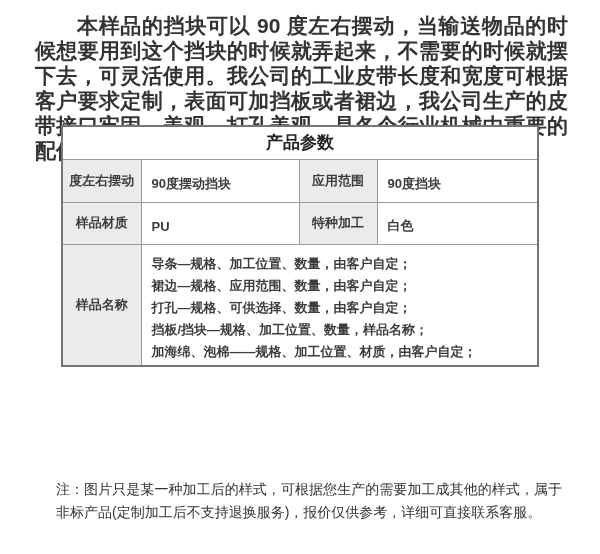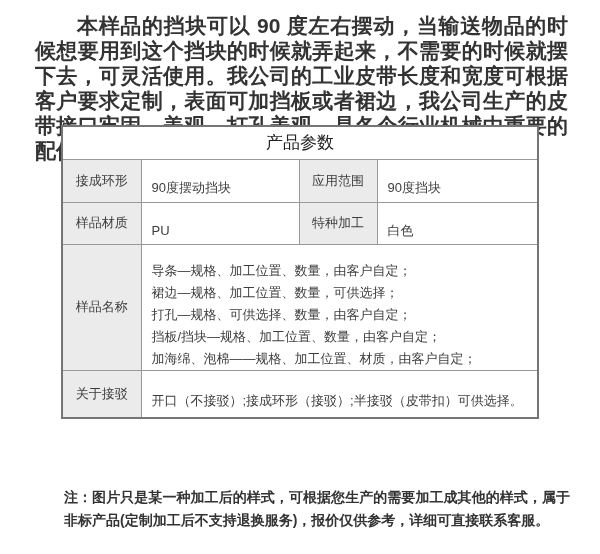--- a/index.html
+++ b/index.html
@@ -34,21 +34,21 @@
     left: 61px;
     top: 125px;
     width: 476px;
     border-collapse: collapse;
     table-layout: fixed;
     border: 2px solid #757575;
   }
   table.params th,
   table.params td {
     border: 1px solid #999999;
-    font-weight: normal;
+    font-weight: bold;
     overflow: hidden;
   }
   th.table-title {
     height: 33px;
     font-size: 17px;
     font-weight: bold;
     color: #222222;
     text-align: center;
     vertical-align: middle;
     background: #ffffff;
@@ -60,38 +60,38 @@
     font-size: 13px;
     color: #3d3d3d;
     padding: 0 4px;
   }
   td.value {
     background: #ffffff;
     text-align: left;
     vertical-align: middle;
     font-size: 13px;
     color: #3d3d3d;
-    padding: 15px 8px 0 10px;
+    padding: 6px 8px 0 10px;
   }
   tr.r1 td { height: 43px; }
   tr.r2 td { height: 42px; }
   tr.r3 td { height: 47px; }
   tr.r4 td { height: 122px; }
   tr.r5 td { height: 48px; }
   td.value .line {
     line-height: 22px;
   }
   .note {
-    margin: 12px;
+    margin: 4px;
     position: absolute;
     left: 52px;
     top: 474px;
     width: 506px;
     font-size: 14px;
-    font-weight: bold;
+    font-weight: normal;
     line-height: 22.5px;
     color: #333333;
     text-align: justify;
   }
 </style>
 </head>
 <body>
 
 <div class="page">
 
@@ -102,43 +102,39 @@
       <col style="width:79px">
       <col style="width:158px">
       <col style="width:78px">
       <col style="width:161px">
     </colgroup>
     <tbody>
         <tr>
       <th class="table-title" colspan="4">产品参数</th>
     </tr>
     <tr class="r1">
-      <td class="label">接成环形</td>
+      <td class="label">度左右摆动</td>
       <td class="value">90度摆动挡块</td>
       <td class="label">应用范围</td>
       <td class="value">90度挡块</td>
     </tr>
     <tr class="r2">
       <td class="label">样品材质</td>
       <td class="value">PU</td>
       <td class="label">特种加工</td>
       <td class="value">白色</td>
     </tr>
     <tr class="r4">
       <td class="label">样品名称</td>
       <td class="value" colspan="3">
         <div class="line">导条—规格、加工位置、数量，由客户自定；</div>
-        <div class="line">裙边—规格、加工位置、数量，可供选择；</div>
+        <div class="line">裙边—规格、应用范围、数量，由客户自定；</div>
         <div class="line">打孔—规格、可供选择、数量，由客户自定；</div>
-        <div class="line">挡板/挡块—规格、加工位置、数量，由客户自定；</div>
+        <div class="line">挡板/挡块—规格、加工位置、数量，样品名称；</div>
         <div class="line">加海绵、泡棉——规格、加工位置、材质，由客户自定；</div>
       </td>
-    </tr>
-    <tr class="r5">
-      <td class="label">关于接驳</td>
-      <td class="value" colspan="3">开口（不接驳）;接成环形（接驳）;半接驳（皮带扣）可供选择。</td>
     </tr>
   </tbody>
     </table>
 
   <p class="note">注：图片只是某一种加工后的样式，可根据您生产的需要加工成其他的样式，属于非标产品(定制加工后不支持退换服务)，报价仅供参考，详细可直接联系客服。</p>
 
 </div>
 
 </body></html>

